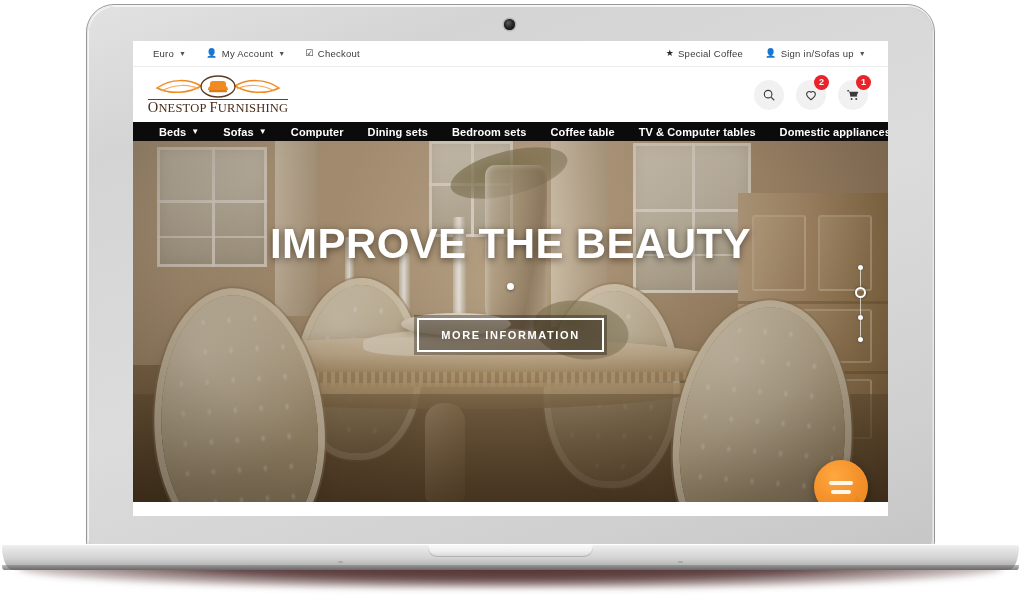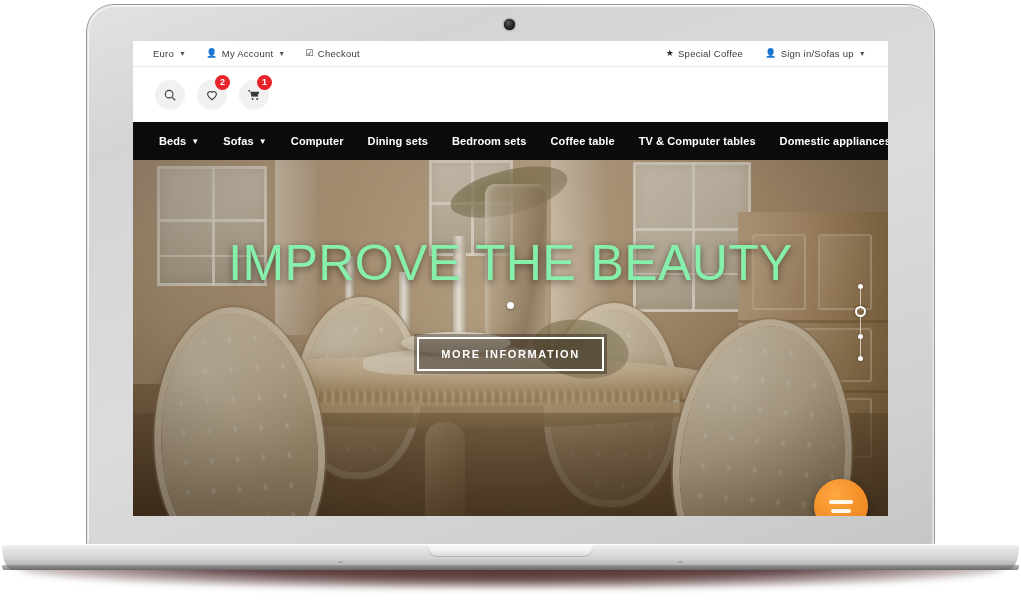--- a/index.html
+++ b/index.html
@@ -150,21 +150,21 @@
     min-width: 15px; height: 15px; padding: 0 3px;
     background: #e8232a; color: #fff;
     border-radius: 50%;
     font-size: 9px; font-weight: bold;
     display: flex; align-items: center; justify-content: center;
     line-height: 1;
   }
 
   
   .nav {
-    height: 38px; background: #0b0b0b;
+    height: 19px; background: #0b0b0b;
     display: flex; align-items: center;
     padding: 4px 14px;
   }
   .nav-item {
     display: flex; align-items: center; gap: 4px;
     color: #fff; font-size: 11px; font-weight: bold;
     padding: 0 12px; white-space: nowrap; letter-spacing: .1px;
   }
   .nav-item .caret { color: #fff; font-size: 8px; }
 
@@ -320,22 +320,22 @@
       radial-gradient(ellipse at 50% 42%, rgba(255,240,215,0.10) 0%, rgba(40,26,12,0.18) 62%, rgba(26,16,6,0.42) 100%),
       linear-gradient(to bottom, rgba(150,118,78,0.16) 0%, rgba(70,50,28,0.22) 100%);
   }
 
   .hero-content {
     position: absolute; left: 0; right: 0; top: 0; bottom: 0;
     display: flex; flex-direction: column; align-items: center;
     padding-top: 80px;
   }
   .hero-title {
-    color: #86efac; text-align: center;
-    font-size: 50px; font-weight: normal;
+    color: #ffffff; text-align: center;
+    font-size: 42px; font-weight: bold;
     line-height: 46px; letter-spacing: .4px;
     text-shadow: 0 2px 7px rgba(20,12,4,0.55);
   }
   .hero-dot {
     width: 7px; height: 7px; border-radius: 50%;
     background: #fff; margin-top: 16px;
     box-shadow: 0 1px 3px rgba(0,0,0,0.4);
   }
   .hero-btn {
     margin-top: 28px;
@@ -415,20 +415,37 @@
           </div>
           <div class="top-link">
             <span class="ti">👤</span>
             <span>Sign in/Sofas up</span>
             <span class="caret">▼</span>
           </div>
         </div>
       </div>
 
       <div class="header">
+        <div class="logo">
+          <div class="logo-mark">
+            <svg viewBox="0 0 126 23" width="126" height="23" aria-hidden="true">
+              <path d="M2 13 C16 3, 34 4, 46 11 C34 18, 16 20, 2 13 Z" fill="none" stroke="#f08a21" stroke-width="1.5"></path>
+              <path d="M6 16 C20 9, 34 9, 44 14" fill="none" stroke="#f6a95a" stroke-width="1.2"></path>
+              <path d="M124 13 C110 3, 92 4, 80 11 C92 18, 110 20, 124 13 Z" fill="none" stroke="#f08a21" stroke-width="1.5"></path>
+              <path d="M120 16 C106 9, 92 9, 82 14" fill="none" stroke="#f6a95a" stroke-width="1.2"></path>
+              <ellipse cx="63" cy="11.5" rx="17" ry="10.5" fill="none" stroke="#5a3a22" stroke-width="1.3"></ellipse>
+              <path d="M55 15 L55 9 Q55 6 58 6 L68 6 Q71 6 71 9 L71 15 Z" fill="#f08a21"></path>
+              <path d="M53 15 q0 -4 3 -4 l14 0 q3 0 3 4 z" fill="#f08a21"></path>
+              <rect x="54" y="15" width="18" height="2.2" rx="1" fill="#d97a16"></rect>
+            </svg>
+          </div>
+          <div class="logo-text">
+            <span class="cap">O</span><span>NESTOP </span><span class="cap">F</span><span>URNISHING</span>
+          </div>
+        </div>
 
         <div class="header-icons">
           <div class="icon-btn">
             <svg viewBox="0 0 24 24">
               <circle cx="10.5" cy="10.5" r="6.5"></circle>
                 <line x1="15.5" y1="15.5" x2="21" y2="21"></line>
             </svg>
           </div>
           <div class="icon-btn">
             <svg viewBox="0 0 24 24">

